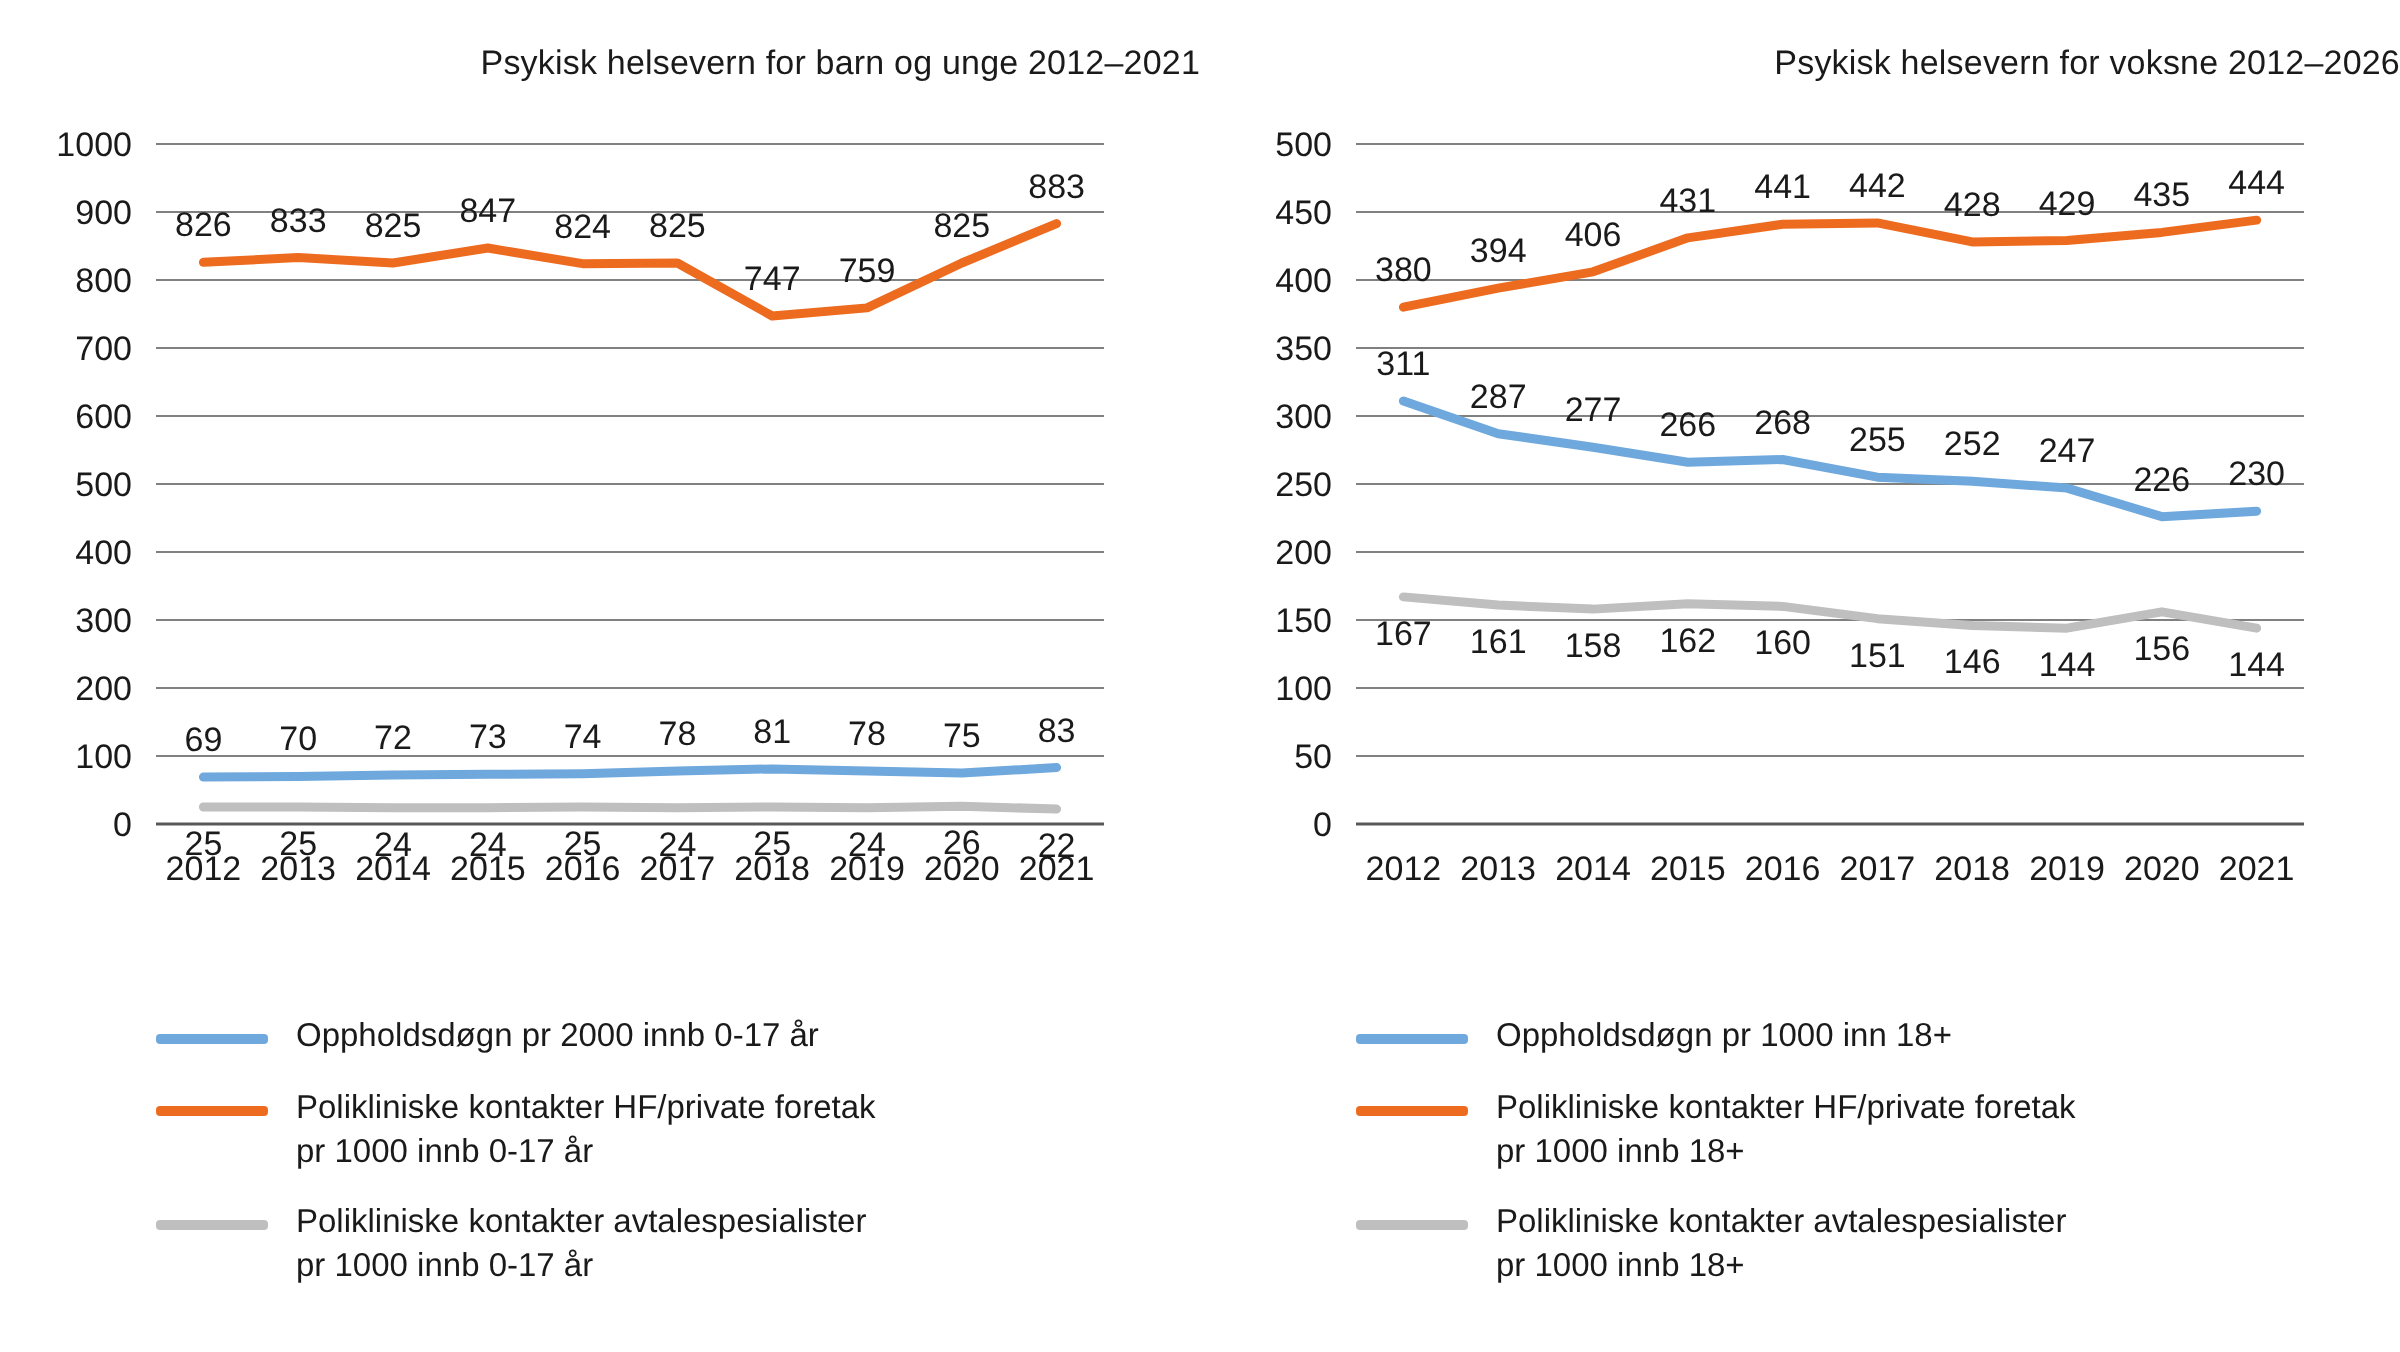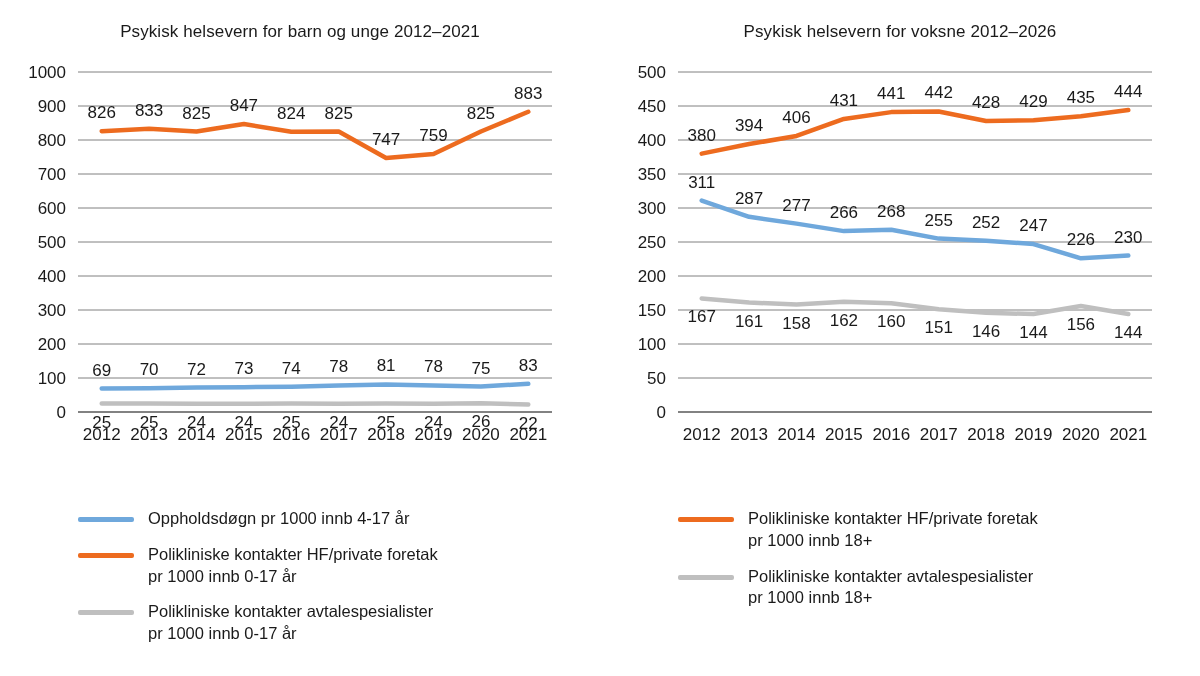--- a/index.html
+++ b/index.html
@@ -26,21 +26,21 @@
     height: 676px;
   }
   .panel-left { left: 0; }
   .panel-right { left: 600px; }
 
   .chart-title {
     position: absolute;
     top: 22px;
     left: 0;
     width: 600px;
-    text-align: center;
+    text-align: right;
     font-size: 17px;
     color: #1a1a1a;
     letter-spacing: 0.1px;
   }
 
   .plot {
     position: absolute;
     overflow: visible;
   }
   .plot svg { display: block; }
@@ -140,21 +140,21 @@
           <text x="338.7" y="377.84" text-anchor="middle" font-size="17" fill="#1a1a1a" font-family="&quot;Liberation Sans&quot;, sans-serif">24</text>
           <text x="386.09999999999997" y="377.5" text-anchor="middle" font-size="17" fill="#1a1a1a" font-family="&quot;Liberation Sans&quot;, sans-serif">25</text>
           <text x="433.5" y="377.84" text-anchor="middle" font-size="17" fill="#1a1a1a" font-family="&quot;Liberation Sans&quot;, sans-serif">24</text>
           <text x="480.9" y="377.16" text-anchor="middle" font-size="17" fill="#1a1a1a" font-family="&quot;Liberation Sans&quot;, sans-serif">26</text>
           <text x="528.3" y="378.52" text-anchor="middle" font-size="17" fill="#1a1a1a" font-family="&quot;Liberation Sans&quot;, sans-serif">22</text>
         </svg>
       </div>
     <div class="legend" id="legend-0" style="left:78px; top:508px; width:500px;">
         <div class="legend-row">
           <span class="legend-swatch" style="background: rgb(111, 168, 220);"></span>
-          <span class="legend-text">Oppholdsdøgn pr 1000 innb 4-17 år</span>
+          <span class="legend-text">Oppholdsdøgn pr 2000 innb 0-17 år</span>
         </div>
         <div class="legend-row">
           <span class="legend-swatch" style="background: rgb(237, 107, 31);"></span>
           <span class="legend-text">Polikliniske kontakter HF/private foretak
 pr 1000 innb 0-17 år</span>
         </div>
         <div class="legend-row">
           <span class="legend-swatch" style="background: rgb(191, 191, 191);"></span>
           <span class="legend-text">Polikliniske kontakter avtalespesialister
 pr 1000 innb 0-17 år</span>
@@ -228,20 +228,24 @@
           <text x="291.29999999999995" y="277.2" text-anchor="middle" font-size="17" fill="#1a1a1a" font-family="&quot;Liberation Sans&quot;, sans-serif">160</text>
           <text x="338.7" y="283.32" text-anchor="middle" font-size="17" fill="#1a1a1a" font-family="&quot;Liberation Sans&quot;, sans-serif">151</text>
           <text x="386.09999999999997" y="286.72" text-anchor="middle" font-size="17" fill="#1a1a1a" font-family="&quot;Liberation Sans&quot;, sans-serif">146</text>
           <text x="433.5" y="288.08000000000004" text-anchor="middle" font-size="17" fill="#1a1a1a" font-family="&quot;Liberation Sans&quot;, sans-serif">144</text>
           <text x="480.9" y="279.92" text-anchor="middle" font-size="17" fill="#1a1a1a" font-family="&quot;Liberation Sans&quot;, sans-serif">156</text>
           <text x="528.3" y="288.08000000000004" text-anchor="middle" font-size="17" fill="#1a1a1a" font-family="&quot;Liberation Sans&quot;, sans-serif">144</text>
         </svg>
       </div>
     <div class="legend" id="legend-1" style="left:78px; top:508px; width:500px;">
         <div class="legend-row">
+          <span class="legend-swatch" style="background: rgb(111, 168, 220);"></span>
+          <span class="legend-text">Oppholdsdøgn pr 1000 inn 18+</span>
+        </div>
+        <div class="legend-row">
           <span class="legend-swatch" style="background: rgb(237, 107, 31);"></span>
           <span class="legend-text">Polikliniske kontakter HF/private foretak
 pr 1000 innb 18+</span>
         </div>
         <div class="legend-row">
           <span class="legend-swatch" style="background: rgb(191, 191, 191);"></span>
           <span class="legend-text">Polikliniske kontakter avtalespesialister
 pr 1000 innb 18+</span>
         </div>
       </div>

